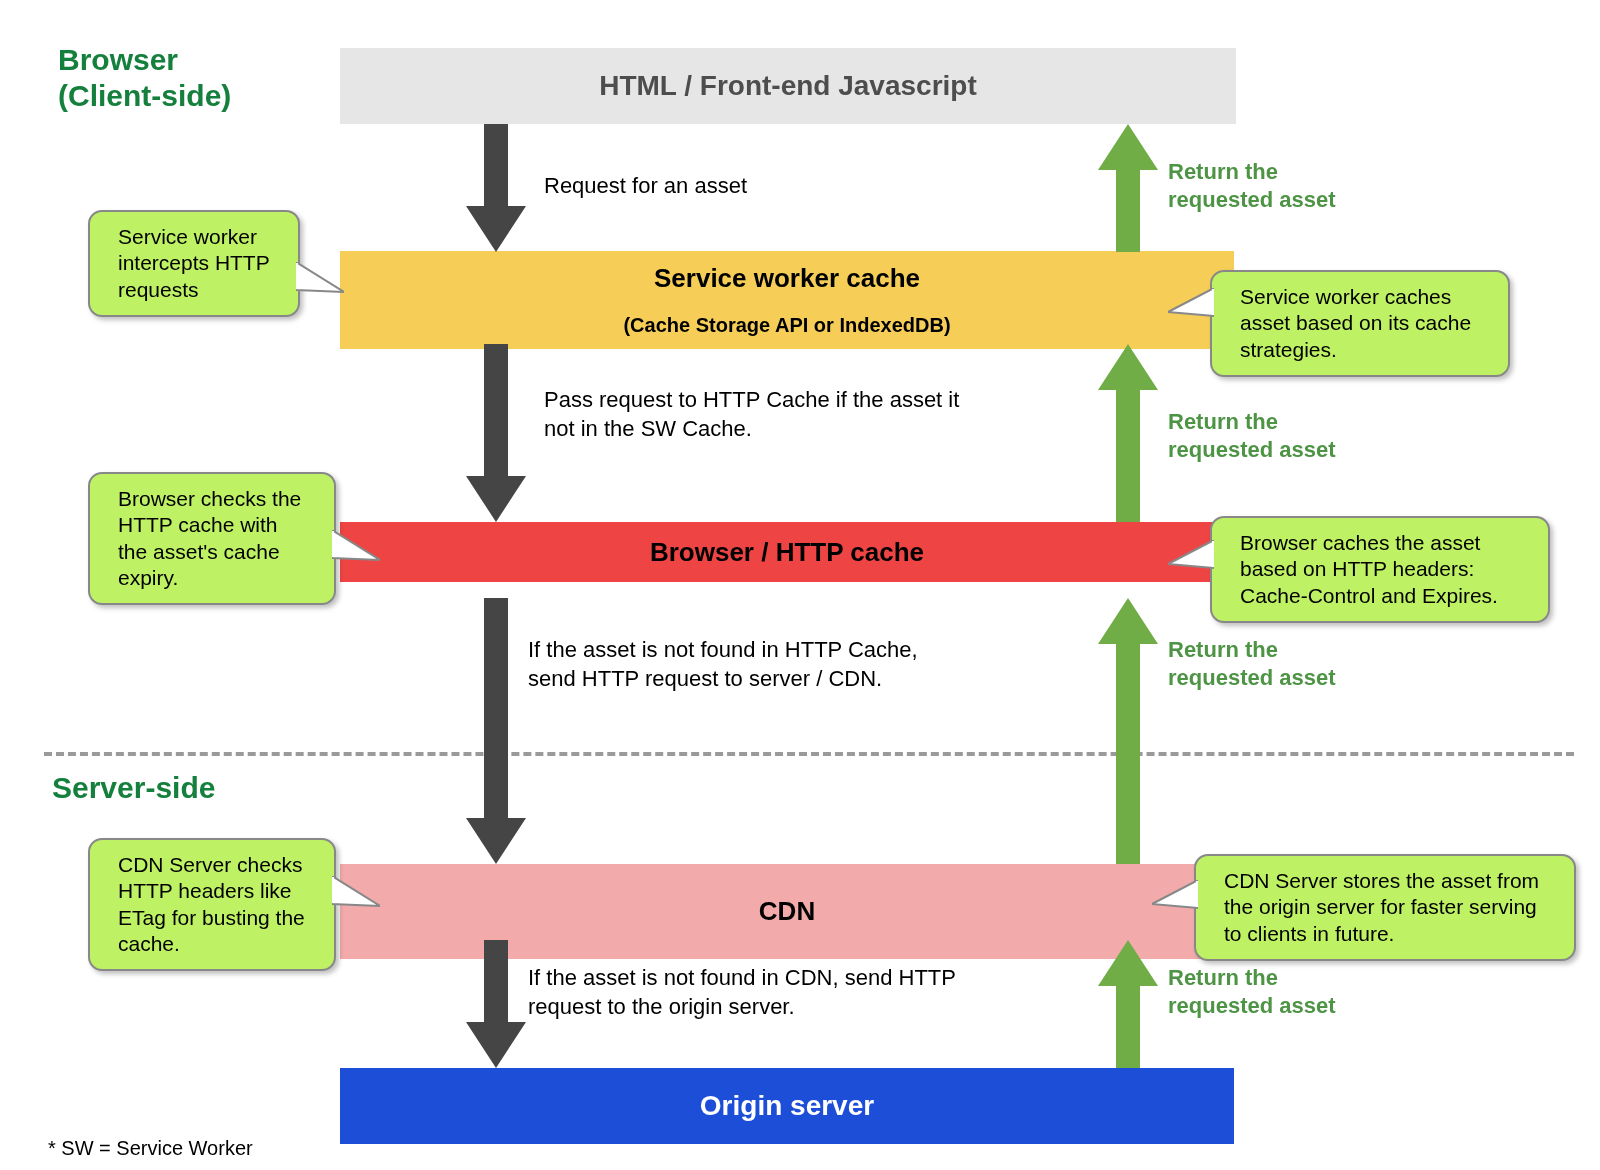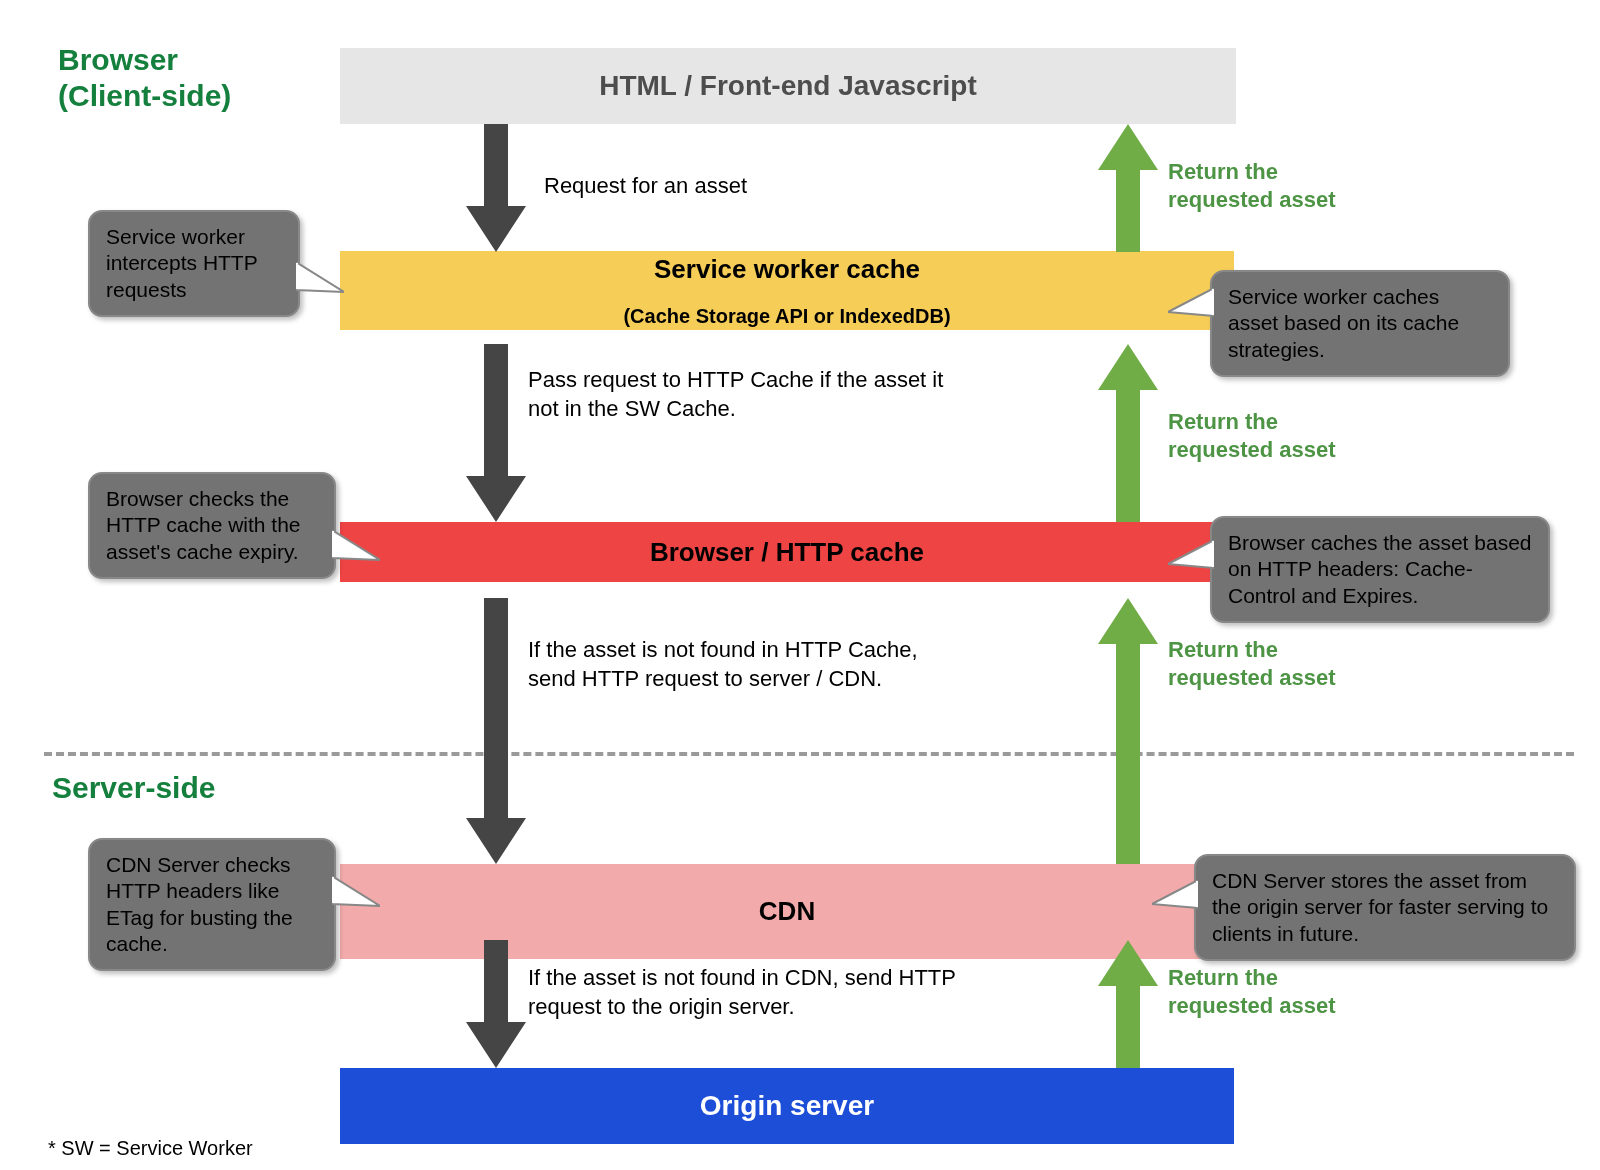--- a/index.html
+++ b/index.html
@@ -24,21 +24,21 @@
     display: flex;
     align-items: center;
     justify-content: center;
     flex-direction: column;
     font-weight: bold;
   }
   .layer .title { font-size: 26px; }
   .layer .subtitle { font-size: 20px; margin-top: 20px; }
   .layer-html { top: 48px; height: 76px; background: #e6e6e6; width: 896px; }
   .layer-html .title { color: #4d4d4d; font-size: 28px; }
-  .layer-sw { top: 251px; height: 79px; background: #f5cd57; }
+  .layer-sw { top: 251px; height: 98px; background: #f5cd57; }
   .layer-http { top: 522px; height: 60px; background: #ef4444; }
   .layer-cdn { top: 864px; height: 95px; background: #f2aaaa; }
   .layer-origin { top: 1068px; height: 76px; background: #1d4ed8; }
   .layer-origin .title { color: #fff; font-size: 28px; }
 
   .down-arrow {
     position: absolute;
     left: 466px;
   }
   .up-arrow {
@@ -57,24 +57,24 @@
     position: absolute;
     left: 1168px;
     font-size: 22px;
     color: #4e9445;
     font-weight: bold;
     line-height: 1.25;
     width: 220px;
   }
   .callout {
     position: absolute;
-    background: #737373;
+    background: #bef264;
     border: 2px solid #888;
     border-radius: 14px;
-    padding: 12px 16px;
+    padding: 12px 28px;
     font-size: 21px;
     line-height: 1.25;
     box-shadow: 3px 3px 5px rgba(0,0,0,0.25);
   }
   .dashed-line {
     position: absolute;
     top: 752px;
     left: 44px;
     right: 26px;
     border-top: 4px dashed #9a9a9a;
@@ -123,21 +123,21 @@
   <polygon points="18,0 42,0 42,132 60,132 30,178 0,132 18,132" fill="#454545"></polygon>
 </svg>
 <svg class="arrow down-arrow" style="top:598px;" width="60" height="266">
   <polygon points="18,0 42,0 42,220 60,220 30,266 0,220 18,220" fill="#454545"></polygon>
 </svg>
 <svg class="arrow down-arrow" style="top:940px;" width="60" height="128">
   <polygon points="18,0 42,0 42,82 60,82 30,128 0,82 18,82" fill="#454545"></polygon>
 </svg>
 
 <div class="down-label" style="top:172px;margin-left:16px;">Request for an asset</div>
-<div class="down-label" style="top:366px;">Pass request to HTTP Cache if the asset it not in the SW Cache.</div>
+<div class="down-label" style="top:386px;margin-left:16px;">Pass request to HTTP Cache if the asset it not in the SW Cache.</div>
 <div class="down-label" style="top:636px;">If the asset is not found in HTTP Cache, send HTTP request to server / CDN.</div>
 <div class="down-label" style="top:964px;">If the asset is not found in CDN, send HTTP request to the origin server.</div>
 
 <svg class="arrow up-arrow" style="top:124px;" width="60" height="128">
   <polygon points="30,0 60,46 42,46 42,128 18,128 18,46 0,46" fill="#70ad47"></polygon>
 </svg>
 <svg class="arrow up-arrow" style="top:344px;" width="60" height="178">
   <polygon points="30,0 60,46 42,46 42,178 18,178 18,46 0,46" fill="#70ad47"></polygon>
 </svg>
 <svg class="arrow up-arrow" style="top:598px;" width="60" height="266">

